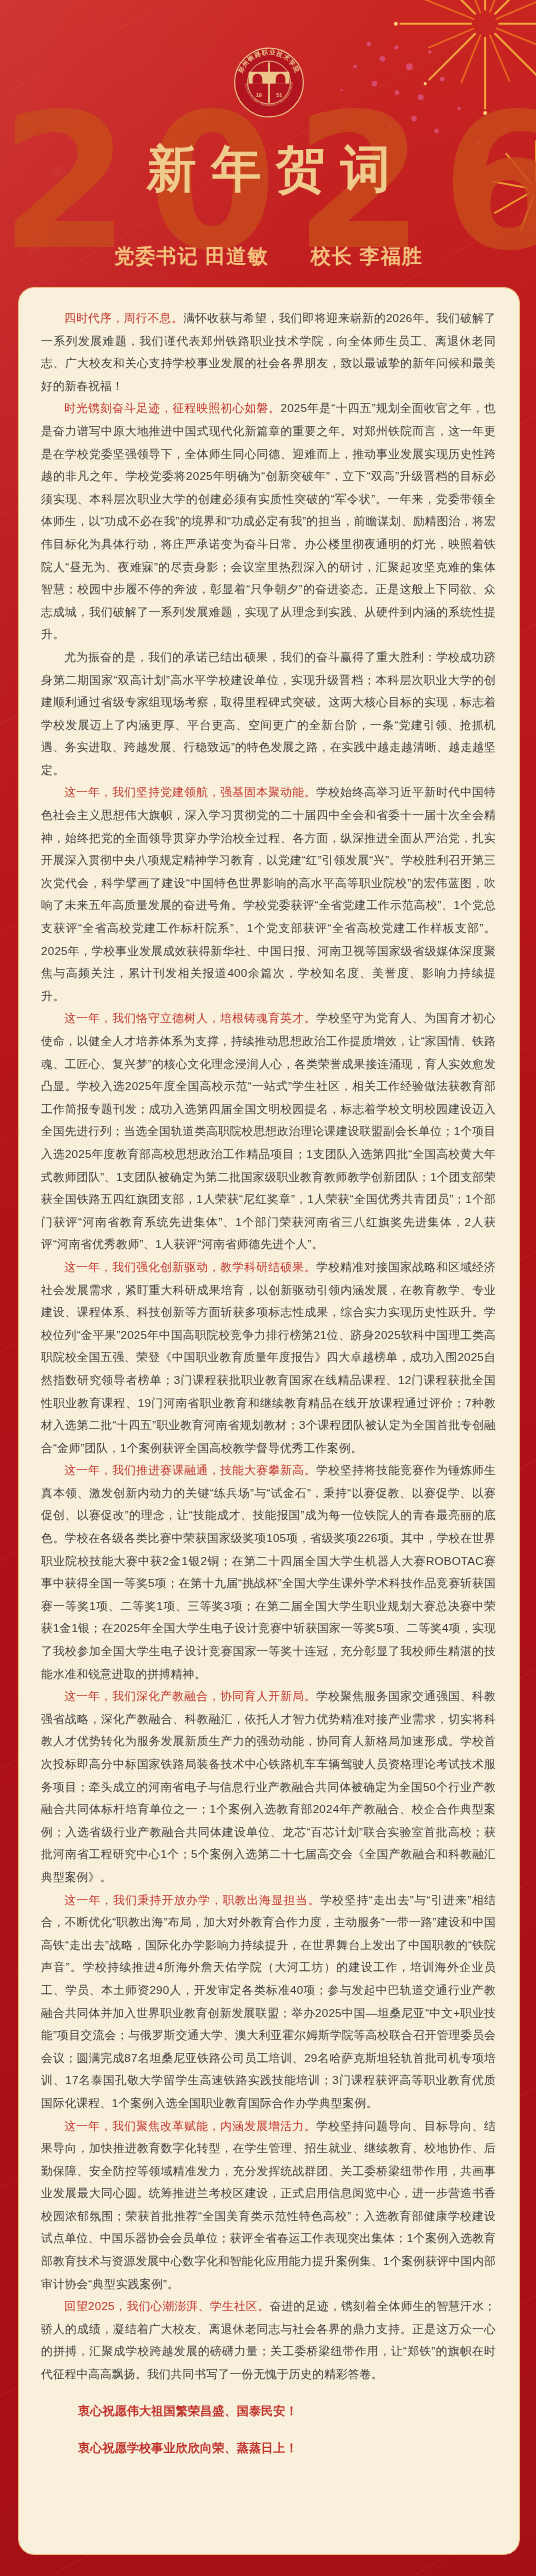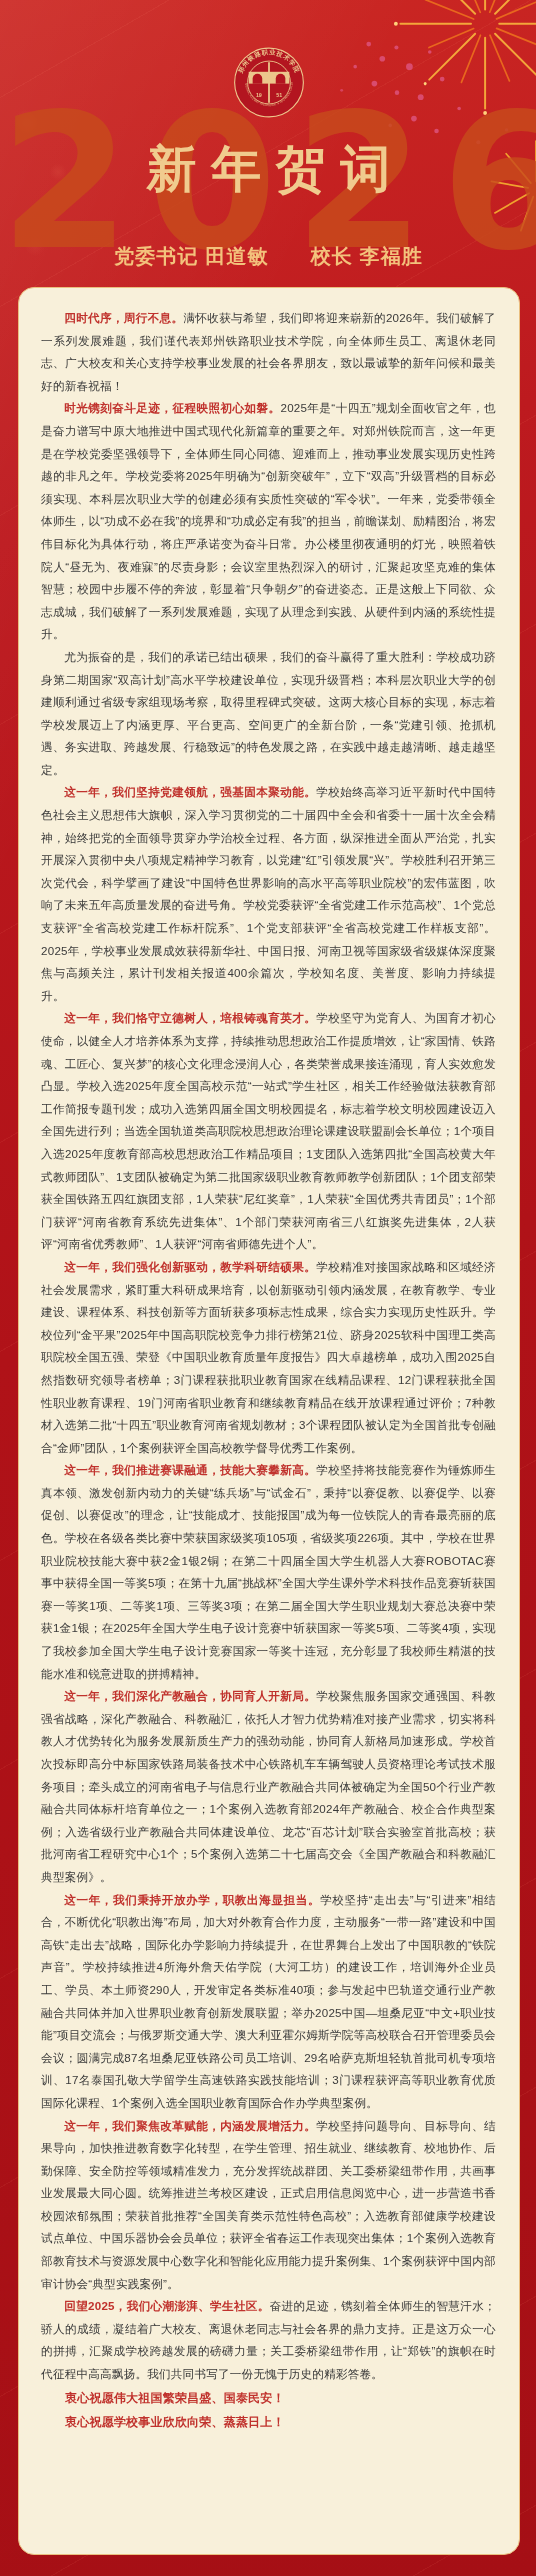--- a/index.html
+++ b/index.html
@@ -35,23 +35,23 @@
   .card{
     position:absolute;left:17.5px;top:287px;width:502px;height:2268px;box-sizing:border-box;
     background:#f8f0da;border:1.7px solid #eabf7f;border-radius:16px;
     padding:19px 22.6px 14.7px 22.6px;overflow:hidden;
   }
   .para{
     margin:0;text-indent:2em;text-align:justify;
     font-size:11.6px;line-height:22.6px;letter-spacing:0.2px;
     color:#3a3a3a;font-weight:500;
   }
-  .lead{color:#c0322d;font-weight:700;}
+  .lead{color:#c0322d;font-weight:400;}
   .wish{
-    margin:0;text-indent:2em;font-size:12px;line-height:24px;
+    margin:13px;text-indent:2em;font-size:12px;line-height:24px;
     color:#c0322d;font-weight:700;letter-spacing:0.2px;
   }
 </style>
 </head>
 <body>
 
 <div class="page">
 
   <svg class="fireworks" viewBox="0 0 949 540" xmlns="http://www.w3.org/2000/svg">
 

